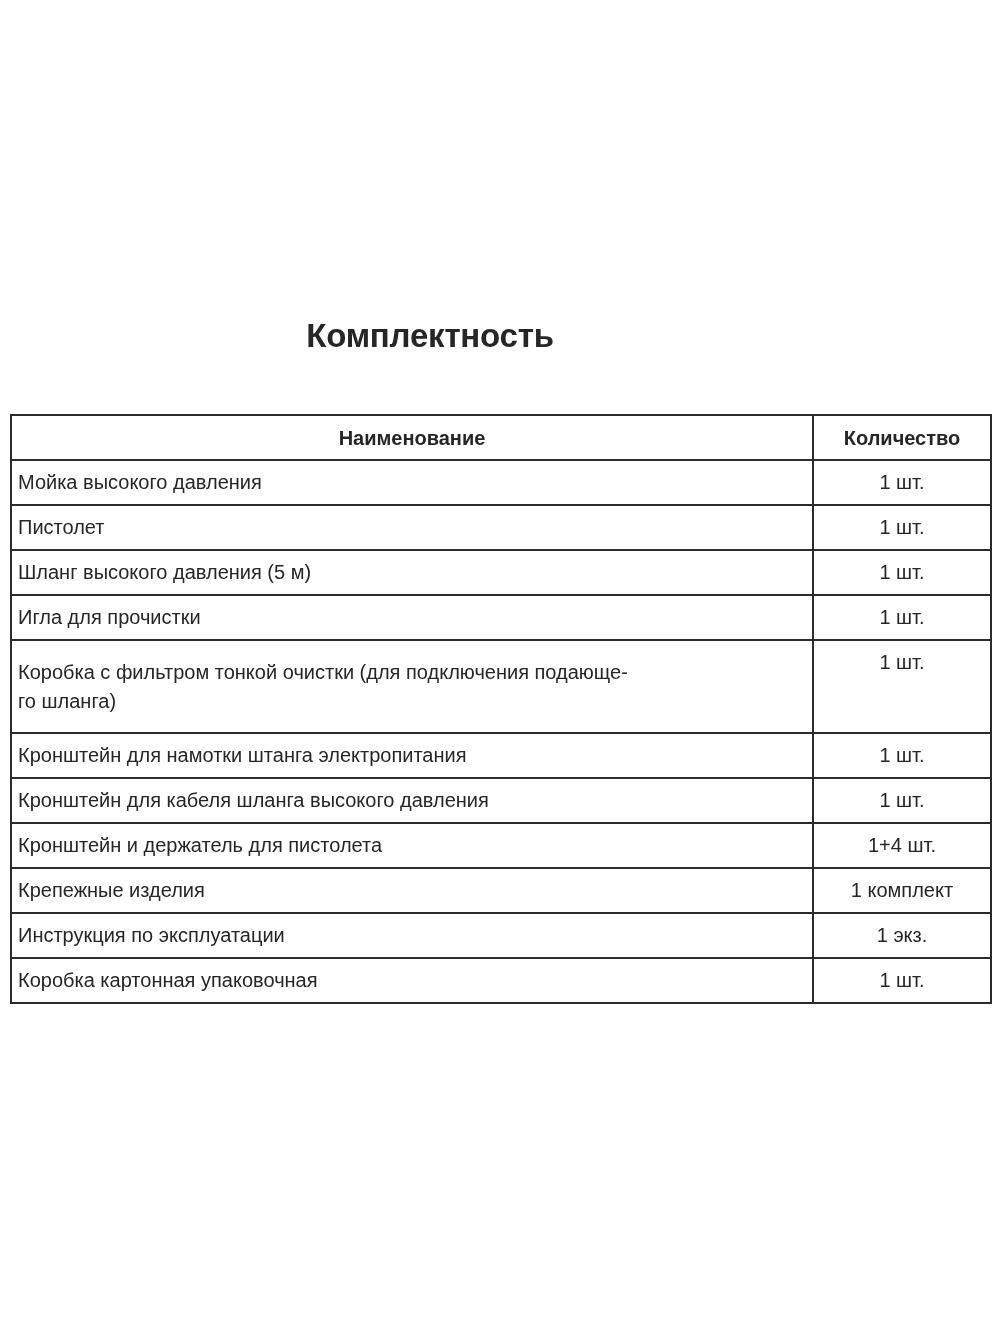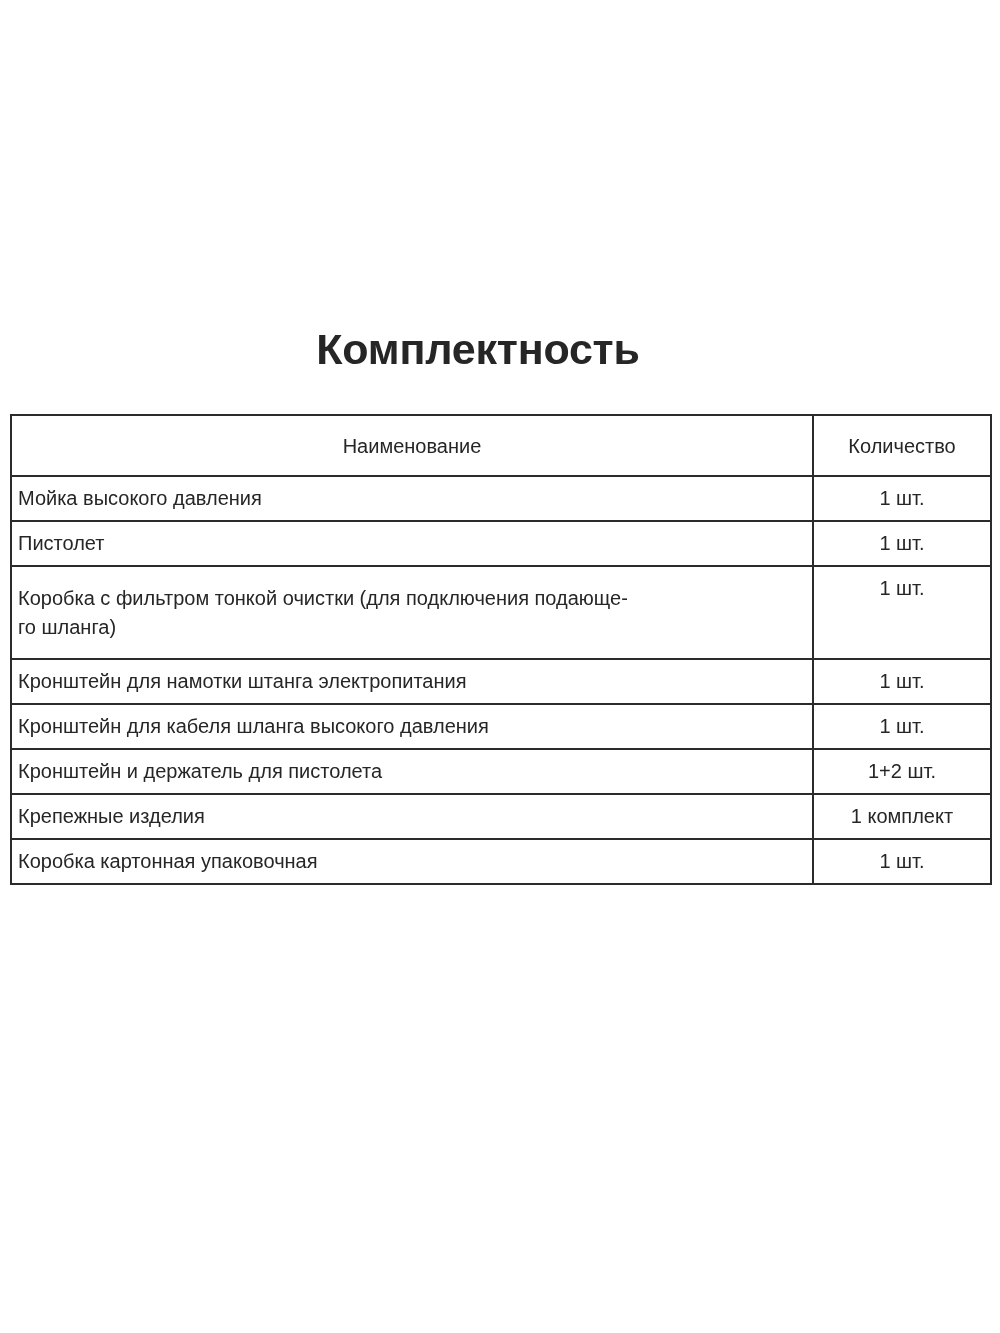--- a/index.html
+++ b/index.html
@@ -26,27 +26,26 @@
     background: #ffffff;
   }
 
   
   .doc-title {
     position: absolute;
     left: 0;
     top: 296px;
     width: 860px;
     text-align: center;
-    font-size: 43px;
+    font-size: 33px;
     font-weight: bold;
     letter-spacing: -0.2px;
     color: #262626;
     line-height: 1.12;
     white-space: nowrap;
-    margin-left: 48px;
   }
 
   
   .spec-table {
     position: absolute;
     left: 10px;
     top: 414px;
     width: 980px;
     border-collapse: collapse;
     table-layout: fixed;
@@ -59,23 +58,23 @@
   .spec-table td {
     border: 2px solid #2b2b2b;
     color: #262626;
     vertical-align: middle;
     background: #ffffff;
   }
 
   .spec-table thead th {
     height: 43px;
     font-size: 20px;
-    font-weight: normal;
+    font-weight: bold;
     text-align: center;
-    padding: 8px 6px;
+    padding: 0 6px;
     line-height: 1.2;
   }
 
   .spec-table tbody td {
     height: 39px;
     font-size: 20px;
     font-weight: normal;
     line-height: 1.34;
     margin-left: 20px;
   }
@@ -122,21 +121,29 @@
         <td class="cell-name">Мойка высокого давления</td>
         <td class="cell-qty">1 шт.</td>
       </tr>
 
       <tr>
         <td class="cell-name">Пистолет</td>
         <td class="cell-qty">1 шт.</td>
       </tr>
 
 
+      <tr>
+        <td class="cell-name">Шланг высокого давления (5 м)</td>
+        <td class="cell-qty">1 шт.</td>
+      </tr>
 
+      <tr>
+        <td class="cell-name">Игла для прочистки</td>
+        <td class="cell-qty">1 шт.</td>
+      </tr>
 
       <tr class="row-tall">
         <td class="cell-name">
           <span class="wrap-line">Коробка с фильтром тонкой очистки (для подключения подающе-</span>
           <span class="wrap-line">го шланга)</span>
         </td>
         <td class="cell-qty">1 шт.</td>
       </tr>
 
       <tr>
@@ -144,28 +151,32 @@
         <td class="cell-qty">1 шт.</td>
       </tr>
 
       <tr>
         <td class="cell-name">Кронштейн для кабеля шланга высокого давления</td>
         <td class="cell-qty">1 шт.</td>
       </tr>
 
       <tr>
         <td class="cell-name">Кронштейн и держатель для пистолета</td>
-        <td class="cell-qty">1+2 шт.</td>
+        <td class="cell-qty">1+4 шт.</td>
       </tr>
 
       <tr>
         <td class="cell-name">Крепежные изделия</td>
         <td class="cell-qty">1 комплект</td>
       </tr>
 
+      <tr>
+        <td class="cell-name">Инструкция по эксплуатации</td>
+        <td class="cell-qty">1 экз.</td>
+      </tr>
 
       <tr>
         <td class="cell-name">Коробка картонная упаковочная</td>
         <td class="cell-qty">1 шт.</td>
       </tr>
 
     </tbody>
   </table>
 
 </div>

